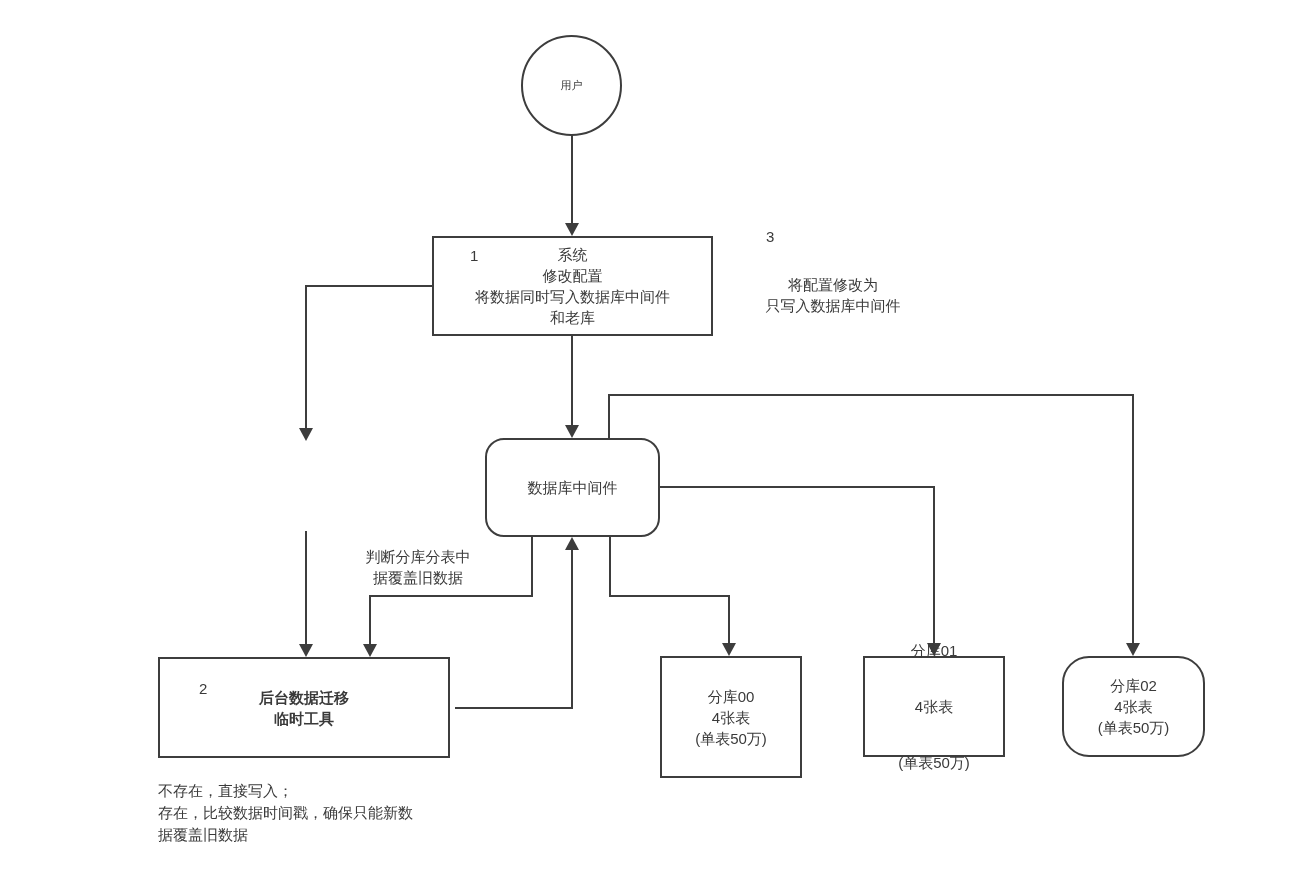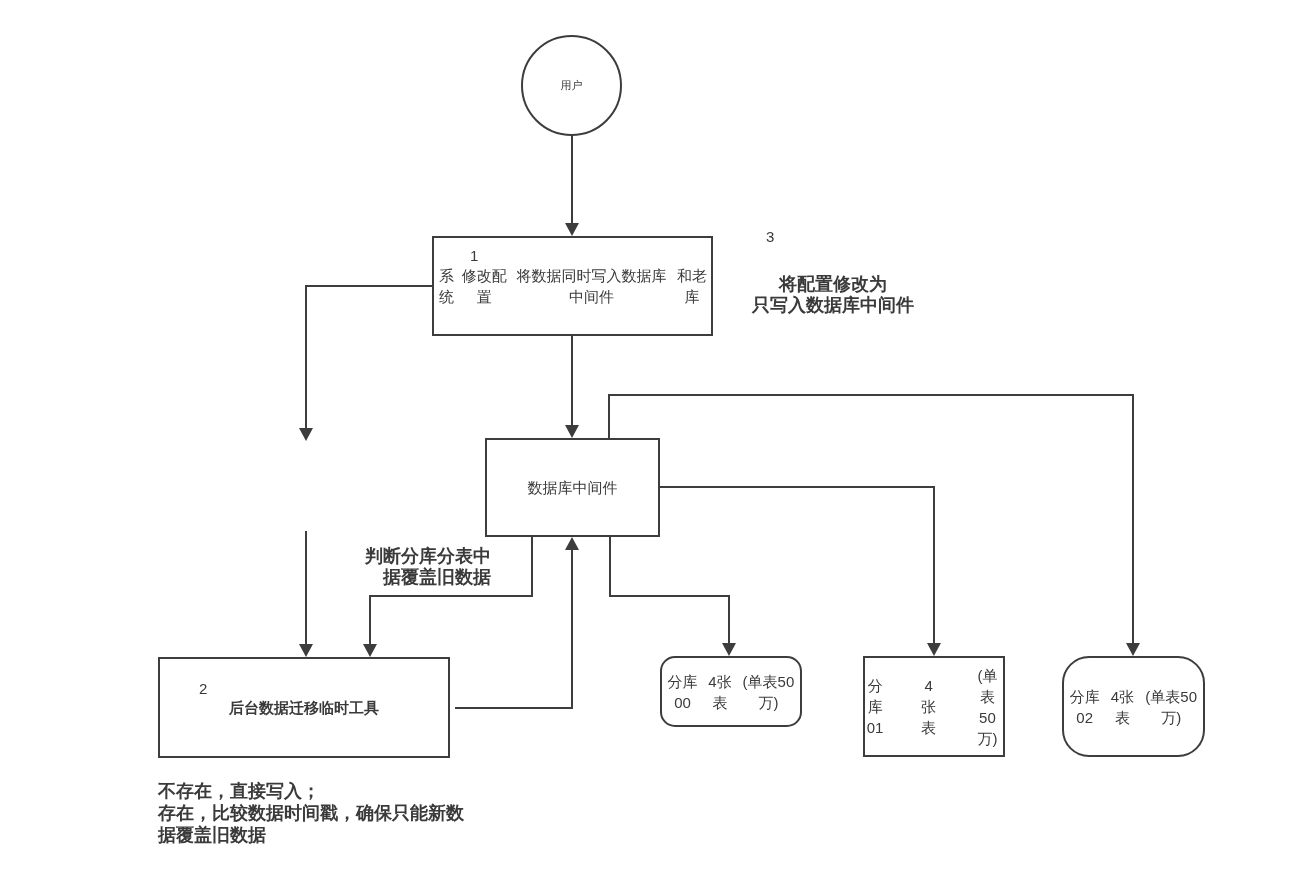--- a/index.html
+++ b/index.html
@@ -8,42 +8,42 @@
     --bg:#ffffff;
   }
   html,body{margin:0;padding:0;background:var(--bg);}
   .canvas{
     position:relative;width:1298px;height:876px;background:var(--bg);
     font-family:"Liberation Sans","DejaVu Sans",sans-serif;
     color:var(--text);overflow:hidden;
   }
   .box{
     position:absolute;border:2px solid var(--line);background:var(--bg);
-    display:flex;flex-direction:row;justify-content:center;align-items:center;
+    display:flex;flex-direction:column;justify-content:center;align-items:center;
     font-size:15px;line-height:21px;text-align:center;box-sizing:border-box;
   }
   .circle{
     position:absolute;border:2px solid var(--line);background:var(--bg);
     border-radius:50%;display:flex;justify-content:center;align-items:center;
     font-size:11px;box-sizing:border-box;
   }
   .hline,.vline{position:absolute;background:var(--line);}
   .hline{height:2px;}
   .vline{width:2px;}
   .arr-down{
     position:absolute;width:0;height:0;
     border-left:7px solid transparent;border-right:7px solid transparent;
     border-top:13px solid var(--line);
   }
   .arr-up{
     position:absolute;width:0;height:0;
     border-left:7px solid transparent;border-right:7px solid transparent;
     border-bottom:13px solid var(--line);
   }
-  .note{position:absolute;font-size:18px;line-height:21px;font-weight:bold;}
+  .note{position:absolute;font-size:15px;line-height:21px;}
   .num{position:absolute;font-size:15px;}
 </style>
 </head>
 <body>
 
 <div class="canvas">
 
   <div class="circle" style="left:521px;top:35px;width:101px;height:101px;">
     <span>用户</span>
   </div>
@@ -66,21 +66,21 @@
   </div>
 
   <div class="hline" style="left:306px;top:285px;width:127px;"></div>
   <div class="vline" style="left:305px;top:285px;height:143px;"></div>
   <div class="arr-down" style="left:299px;top:428px;"></div>
 
   <div class="vline" style="left:571px;top:335px;height:90px;"></div>
   <div class="arr-down" style="left:565px;top:425px;"></div>
 
 
-  <div class="box" style="left:485px;top:438px;width:175px;height:99px;">
+  <div class="box" style="left:485px;top:438px;width:175px;height:99px;border-radius:19px;">
     <div>数据库中间件</div>
   </div>
 
   <div class="vline" style="left:608px;top:395px;height:43px;"></div>
   <div class="hline" style="left:608px;top:394px;width:526px;"></div>
   <div class="vline" style="left:1132px;top:394px;height:249px;"></div>
   <div class="arr-down" style="left:1126px;top:643px;"></div>
 
   <div class="hline" style="left:660px;top:486px;width:275px;"></div>
   <div class="vline" style="left:933px;top:486px;height:157px;"></div>
@@ -89,39 +89,39 @@
   <div class="vline" style="left:609px;top:537px;height:60px;"></div>
   <div class="hline" style="left:609px;top:595px;width:121px;"></div>
   <div class="vline" style="left:728px;top:595px;height:48px;"></div>
   <div class="arr-down" style="left:722px;top:643px;"></div>
 
   <div class="vline" style="left:531px;top:537px;height:60px;"></div>
   <div class="hline" style="left:369px;top:595px;width:164px;"></div>
   <div class="vline" style="left:369px;top:595px;height:49px;"></div>
   <div class="arr-down" style="left:363px;top:644px;"></div>
 
-  <div class="note" style="left:345px;top:546px;width:146px;text-align:right;">
+  <div class="note" style="left:345px;top:546px;width:146px;text-align:center;">
     <div>判断分库分表中</div>
     <div>据覆盖旧数据</div>
   </div>
 
   <div class="vline" style="left:305px;top:531px;height:113px;"></div>
   <div class="arr-down" style="left:299px;top:644px;"></div>
 
   <div class="box" style="left:158px;top:657px;width:292px;height:101px;font-weight:bold;">
     <div>后台数据迁移</div>
     <div>临时工具</div>
   </div>
   <div class="num" style="left:199px;top:680px;">2</div>
 
   <div class="hline" style="left:455px;top:707px;width:118px;"></div>
   <div class="vline" style="left:571px;top:550px;height:159px;"></div>
   <div class="arr-up" style="left:565px;top:537px;"></div>
 
-  <div class="box" style="left:660px;top:656px;width:142px;height:71px;border-radius:15px;">
+  <div class="box" style="left:660px;top:656px;width:142px;height:122px;">
     <div>分库00</div>
     <div>4张表</div>
     <div>(单表50万)</div>
   </div>
   <div class="box" style="left:863px;top:656px;width:142px;height:101px;gap:35px;">
     <div>分库01</div>
     <div>4张表</div>
     <div>(单表50万)</div>
   </div>
   <div class="box" style="left:1062px;top:656px;width:143px;height:101px;border-radius:27px;">

